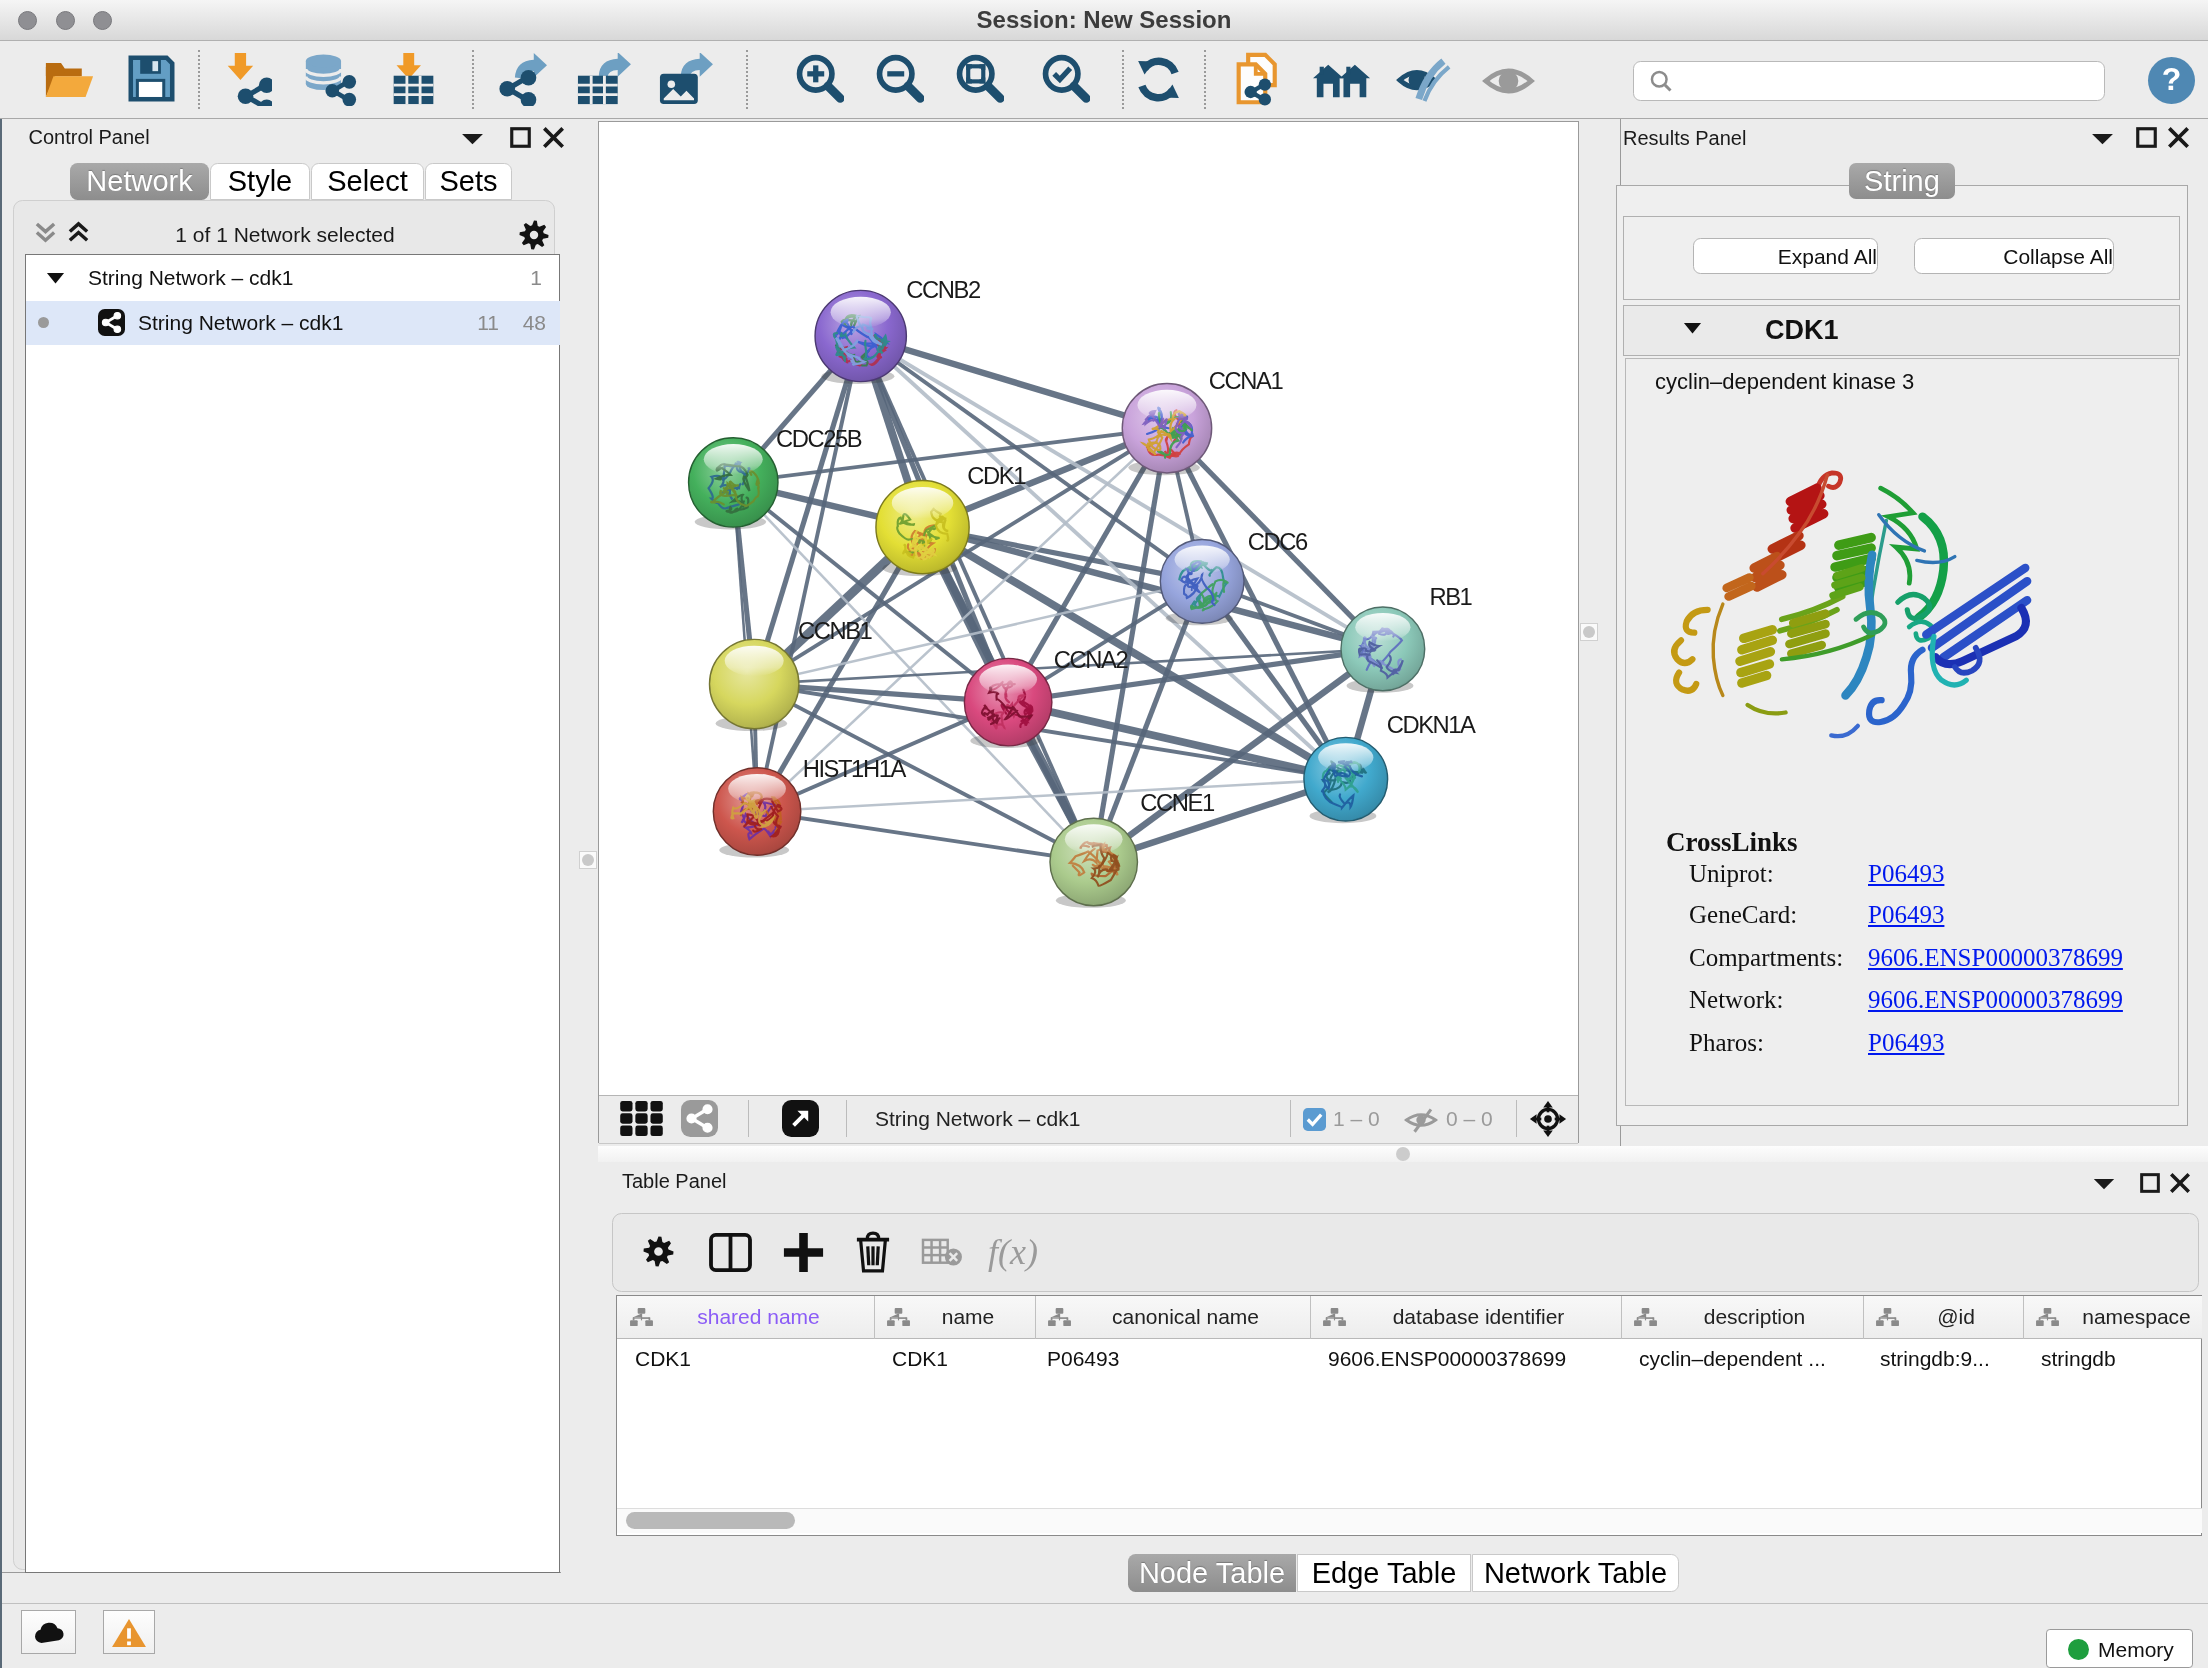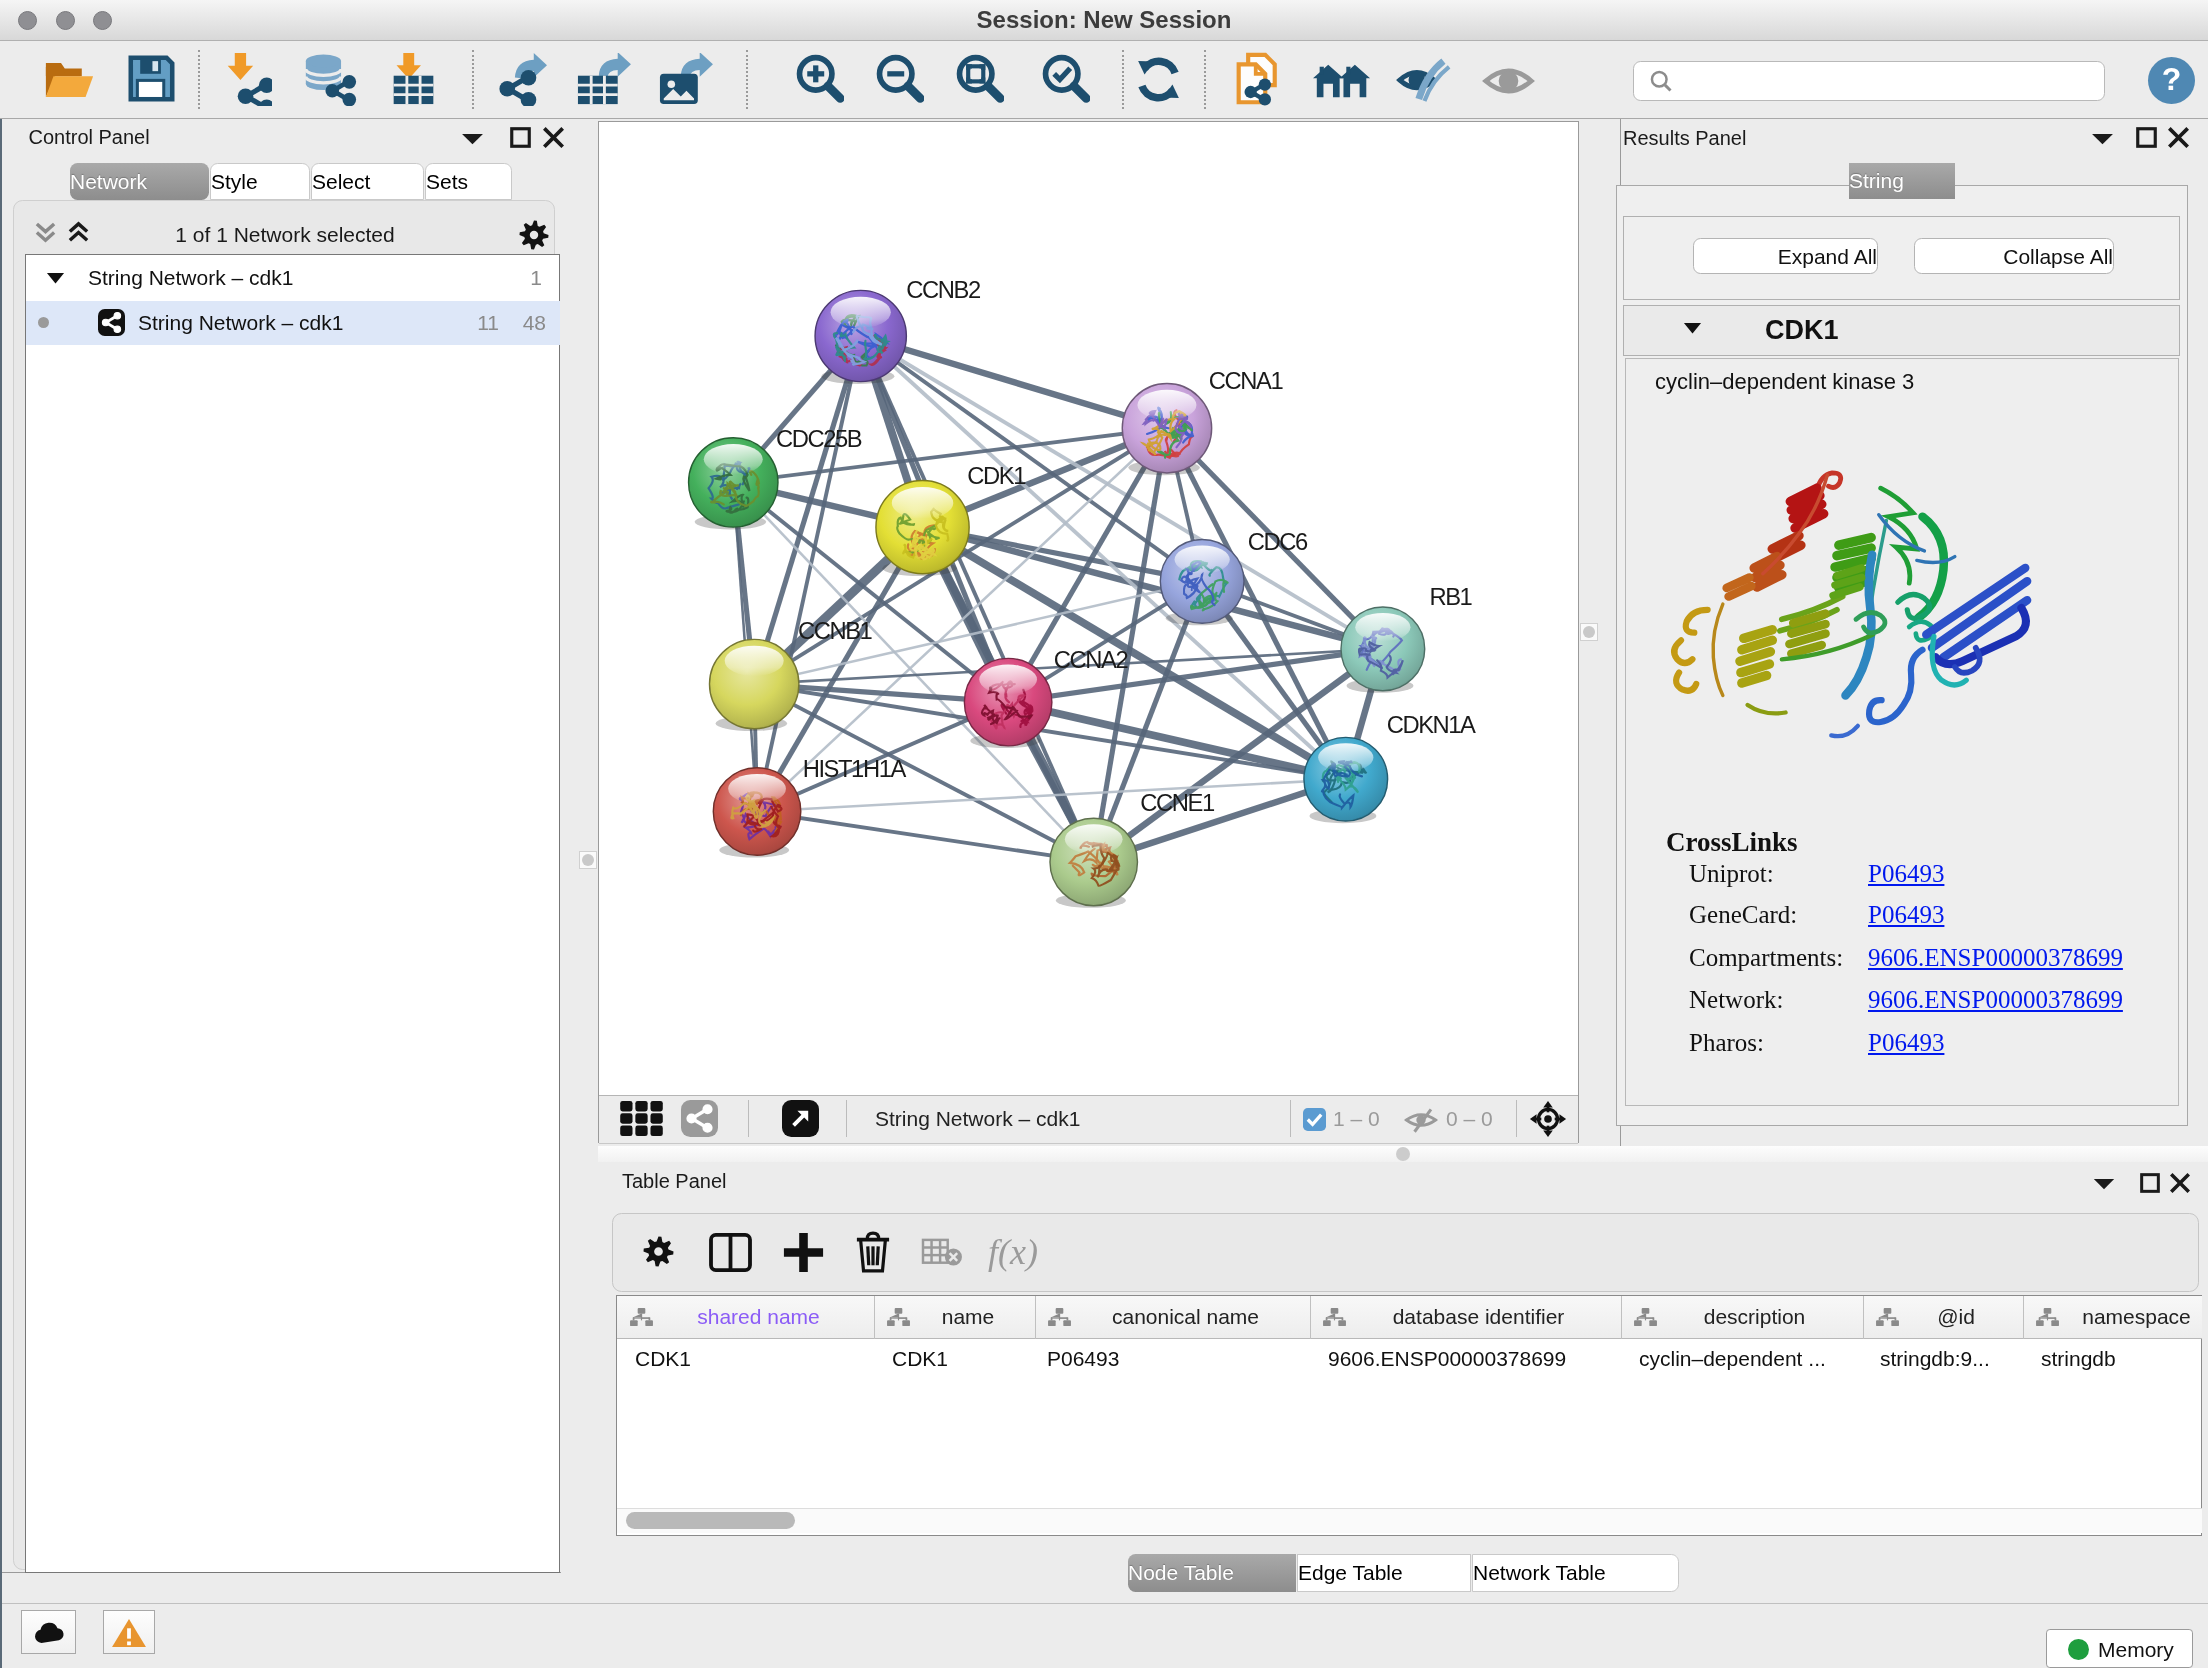--- a/index.html
+++ b/index.html
@@ -1,17 +1,17 @@
 <!DOCTYPE html>
 <html style="font-size:15px"><head><meta charset="utf-8"><style>
 *{margin:0;padding:0;box-sizing:border-box}
 html,body{width:2208px;height:1668px;overflow:hidden;font-family:"Liberation Sans",sans-serif;background:#ececec}
 .abs{position:absolute}
 .panel-title{font-size:20px;color:#1a1a1a}
-.tab{position:absolute;border-radius:6.7px 6.7px 6.7px 6.7px;font-size:21px}
+.tab{position:absolute;border-radius:6.7px 6.7px 6.7px 6.7px;text-align:center;font-size:29px}
 .tab.sel{background:linear-gradient(#a9a9a9,#8d8d8d);color:#fff;text-shadow:0 -1px 1px rgba(0,0,0,.25)}
 .tab.un{background:#fff;color:#000;border:1px solid #c9c9c9}
 .btn{position:absolute;background:#fff;border:1px solid #b4b4b4;border-radius:7.6px;text-align:right;font-size:21px;color:#111}
 </style></head><body>
 <div class="abs" style="left:0;top:0;width:2208px;height:41px;background:linear-gradient(#f5f5f5,#d8d8d8);border-bottom:1px solid #b0b0b0"></div>
 <div class="abs" style="left:18px;top:10.5px;width:19px;height:19px;border-radius:50%;background:#8f8f93;border:1px solid #79797d"></div>
 <div class="abs" style="left:56px;top:10.5px;width:19px;height:19px;border-radius:50%;background:#8f8f93;border:1px solid #79797d"></div>
 <div class="abs" style="left:93px;top:10.5px;width:19px;height:19px;border-radius:50%;background:#8f8f93;border:1px solid #79797d"></div>
 <div class="abs" style="left:0;top:5.7px;width:2208px;text-align:center;font-size:24px;font-weight:bold;color:#3c3c3c">Session: New Session</div>
 <div class="abs" style="left:0;top:41px;width:2208px;height:78px;background:#ececec;border-bottom:1px solid #a8a8a8"></div>
@@ -601,21 +601,21 @@
 <svg class="abs" style="left:2090px;top:132px" width="25" height="13.3" viewBox="0 0 26 14">
     <path d="M2 2 h22 l-11 11 z" fill="#1a1a1a"></path>
   </svg>
 <svg class="abs" style="left:2136px;top:127px" width="21" height="21" viewBox="0 0 24 24">
     <rect x="2" y="2" width="20" height="20" fill="none" stroke="#1a1a1a" stroke-width="3.6"></rect>
   </svg>
 <svg class="abs" style="left:2168px;top:127px" width="21" height="21" viewBox="0 0 24 24">
     <path d="M3 0 L12 9 L21 0 L24 3 L15 12 L24 21 L21 24 L12 15 L3 24 L0 21 L9 12 L0 3 Z" fill="#1a1a1a"></path>
   </svg>
 <div class="abs" style="left:1616px;top:185px;width:572px;height:941px;background:#efefef;border:1.9px solid #a8a8a8"></div>
-<div class="tab sel" style="left:1849px;top:163px;width:106px;height:36px;line-height:36px;border-radius:0">String</div>
+<div class="tab sel" style="left:1849px;top:163px;width:106px;height:36px;line-height:36px;border-radius:7px">String</div>
 <div class="abs" style="left:1623px;top:216px;width:557px;height:84px;background:#efefef;border:1px solid #b0b0b0"></div>
 <div class="btn" style="left:1693px;top:238px;width:185px;height:36px;line-height:36px">Expand All</div>
 <div class="btn" style="left:1914px;top:238px;width:200px;height:36px;line-height:36px">Collapse All</div>
 <div class="abs" style="left:1623px;top:305px;width:557px;height:51px;background:#eaeaea;border:1px solid #b0b0b0"></div>
 <svg class="abs" style="left:1683px;top:322px" width="19" height="12.4" viewBox="0 0 20 13">
     <path d="M1 1 h18 l-9 11 z" fill="#111"></path>
   </svg>
 <div class="abs" style="left:1765px;top:315px;font-size:27px;font-weight:bold;color:#111">CDK1</div>
 <div class="abs" style="left:1625px;top:358px;width:554px;height:748px;background:#eeeeee;border:1px solid #b8b8b8"></div>
 <div class="abs" style="left:1655px;top:369px;font-size:22px;color:#111">cyclin–dependent kinase 3</div>

